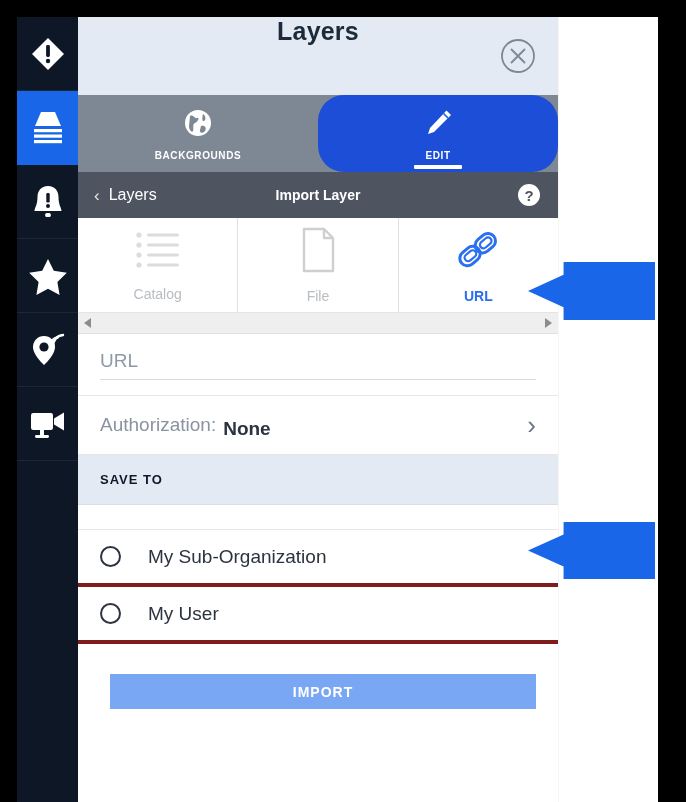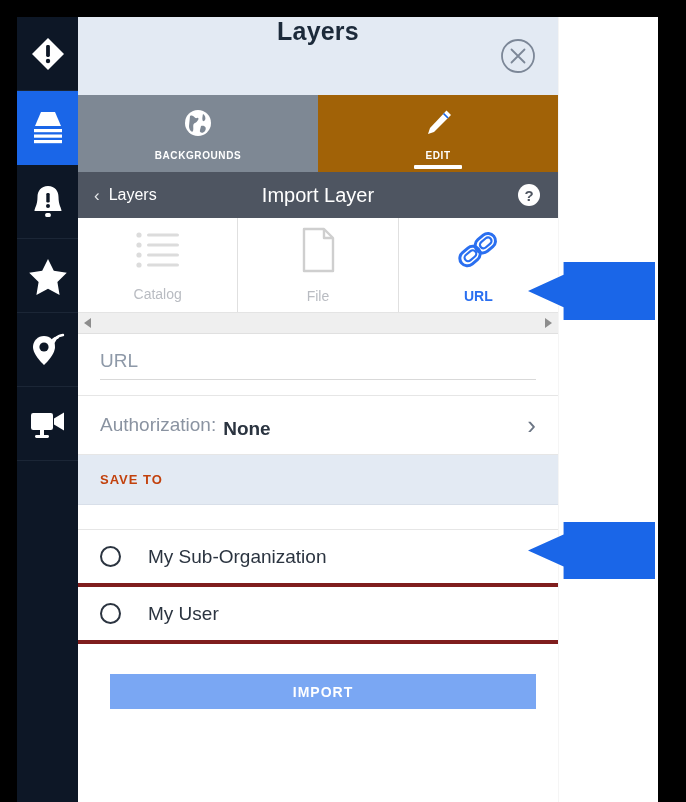--- a/index.html
+++ b/index.html
@@ -116,21 +116,22 @@
     cursor: pointer;
     position: relative;
     color: #ffffff;
   }
   .tab .tab-label {
     font-size: 10px;
     font-weight: bold;
     letter-spacing: 0.6px;
   }
   .tab.active {
-    background: #a16207;
+    background: #1d4ed8;
+    border-radius: 26px;
   }
   .tab.active::after {
     content: "";
     position: absolute;
     left: 50%;
     transform: translateX(-50%);
     bottom: 3px;
     width: 48px;
     height: 4px;
     background: #ffffff;
@@ -158,22 +159,22 @@
   .subheader .chev-left {
     font-size: 17px;
     line-height: 1;
     color: #e6e8ea;
     font-weight: normal;
   }
   .subheader .sub-title {
     position: absolute;
     left: 50%;
     transform: translateX(-50%);
-    font-size: 20px;
-    font-weight: normal;
+    font-size: 14px;
+    font-weight: bold;
     white-space: nowrap;
   }
   .help-btn {
     position: absolute;
     right: 18px;
     width: 22px;
     height: 22px;
     cursor: pointer;
   }
 
@@ -289,21 +290,21 @@
     background: #e3eaf3;
     display: flex;
     align-items: center;
     padding: 0 22px;
     box-sizing: border-box;
     border-bottom: 1px solid #d8dfe9;
   }
   .section-head span {
     font-size: 13px;
     letter-spacing: 1px;
-    color: #c2410c;
+    color: #0f172a;
     font-weight: bold;
   }
 
   .spacer-row {
     height: 24px;
     border-bottom: 1px solid #e6e6e6;
     background: #ffffff;
   }
 
   .radio-row {

